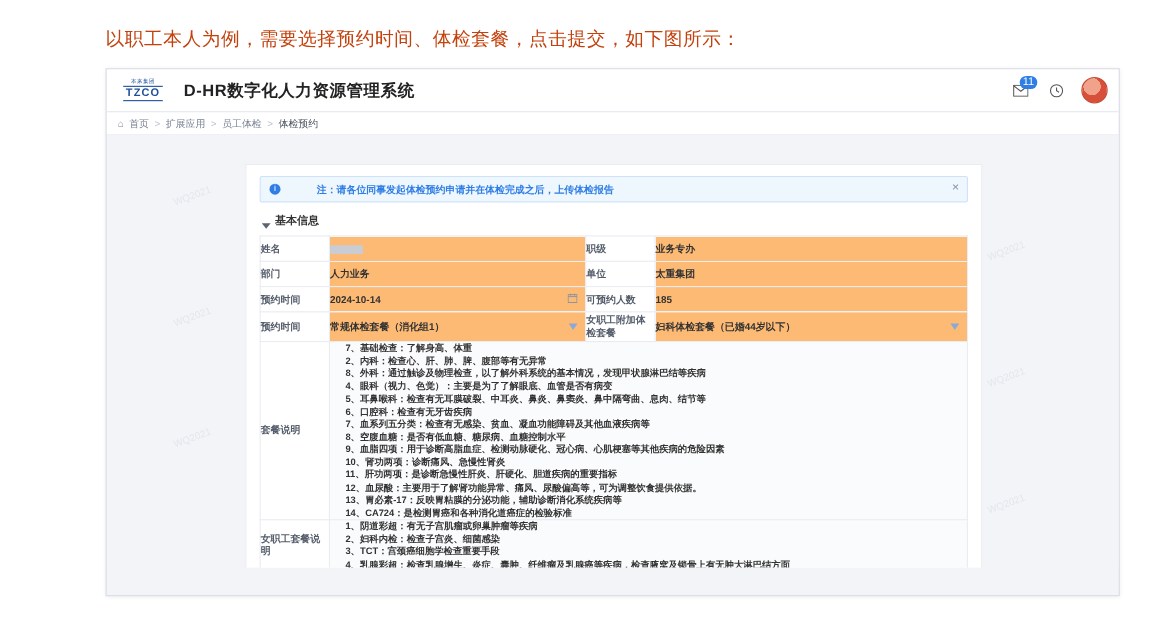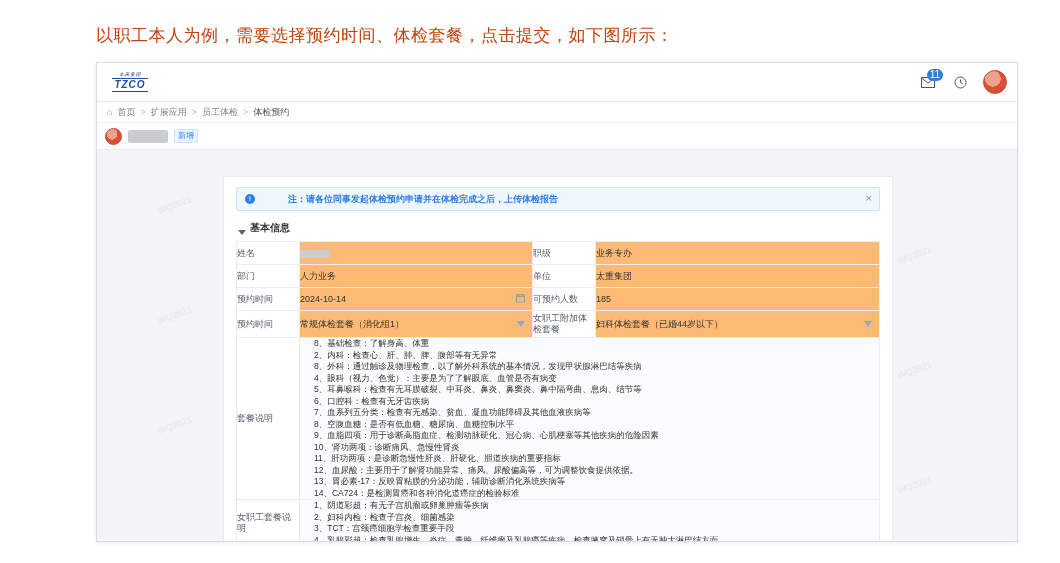--- a/index.html
+++ b/index.html
@@ -45,21 +45,20 @@
   }
   .logo-box {
     margin-left: 10px;
     width: 46px;
     height: 26px;
     display: flex;
     flex-direction: column;
     align-items: center;
     justify-content: center;
     line-height: 1;
-    font-style: italic;
   }
   .logo-cn {
     font-size: 5px;
     color: #1f4f9c;
     letter-spacing: 0.5px;
   }
   .logo-en {
     font-size: 10px;
     font-weight: bold;
     color: #1f4f9c;
@@ -233,21 +232,21 @@
     align-items: flex-end;
     gap: 4px;
     font-weight: bold;
   }
   .caret {
     width: 0; height: 0;
     border-left: 4px solid transparent;
     border-right: 4px solid transparent;
     border-top: 5px solid #5b6472;
   }
-  table.form { border-collapse: collapse; width: 644px; margin-left: 12px; }
+  table.form { border-collapse: collapse; width: 644px; margin-left: 12px; font-weight: bold; }
   table.form td {
     border: 1px solid #e9ecf1;
     height: 22px;
     font-size: 9px;
     vertical-align: middle;
     padding: 0;
   }
   td.lbl {
     width: 62px;
     background: #ffffff;
@@ -308,20 +307,21 @@
 
 <div class="page-caption">以职工本人为例，需要选择预约时间、体检套餐，点击提交，如下图所示：</div>
 
 <div class="app-window">
 
   <div class="topbar">
     <div class="logo-box">
       <div class="logo-cn">本来集团</div>
       <div class="logo-en">TZCO</div>
     </div>
+    <div class="app-title">D-HR数字化人力资源管理系统</div>
     <div class="topbar-right">
       <div class="icon-btn">
         <svg width="14" height="11" viewBox="0 0 14 11" fill="none" stroke="#555" stroke-width="1">
           <rect x="0.5" y="0.5" width="13" height="10"></rect>
           <path d="M0.5 1 L7 6 L13.5 1"></path>
         </svg>
         <span class="badge">11</span>
       </div>
       <div class="icon-btn">
         <svg width="13" height="13" viewBox="0 0 13 13" fill="none" stroke="#555" stroke-width="1">
@@ -337,25 +337,20 @@
     <span>⌂</span>
     <span>首页</span>
     <span class="sep">&gt;</span>
     <span>扩展应用</span>
     <span class="sep">&gt;</span>
     <span>员工体检</span>
     <span class="sep">&gt;</span>
     <span class="current">体检预约</span>
   </div>
 
-  <div class="tabrow">
-    <div class="tab-avatar"></div>
-    <div class="tab-label">体检预约</div>
-    <div class="tab-tag">新增</div>
-  </div>
 
   <div class="content">
     <div class="watermark" style="left:60px; top:50px;">WQ2021</div>
     <div class="watermark" style="left:60px; top:160px;">WQ2021</div>
     <div class="watermark" style="left:60px; top:270px;">WQ2021</div>
     <div class="watermark" style="left:300px; top:100px;">WQ2021</div>
     <div class="watermark" style="left:300px; top:215px;">WQ2021</div>
     <div class="watermark" style="left:545px; top:40px;">WQ2021</div>
     <div class="watermark" style="left:545px; top:155px;">WQ2021</div>
     <div class="watermark" style="left:800px; top:100px;">WQ2021</div>
@@ -414,21 +409,21 @@
           <td class="lbl two-line">女职工附加体检套餐</td>
           <td class="val">
             <span>妇科体检套餐（已婚44岁以下）</span>
             <span class="tri-down"></span>
           </td>
         </tr>
         <tr>
           <td class="lbl">套餐说明</td>
           <td class="desc-cell" colspan="3">
             <ol>
-              <li>8、基础检查：了解身高、体重</li>
+              <li>7、基础检查：了解身高、体重</li>
               <li>2、内科：检查心、肝、肺、脾、腹部等有无异常</li>
               <li>8、外科：通过触诊及物理检查，以了解外科系统的基本情况，发现甲状腺淋巴结等疾病</li>
               <li>4、眼科（视力、色觉）：主要是为了了解眼底、血管是否有病变</li>
               <li>5、耳鼻喉科：检查有无耳膜破裂、中耳炎、鼻炎、鼻窦炎、鼻中隔弯曲、息肉、结节等</li>
               <li>6、口腔科：检查有无牙齿疾病</li>
               <li>7、血系列五分类：检查有无感染、贫血、凝血功能障碍及其他血液疾病等</li>
               <li>8、空腹血糖：是否有低血糖、糖尿病、血糖控制水平</li>
               <li>9、血脂四项：用于诊断高脂血症、检测动脉硬化、冠心病、心肌梗塞等其他疾病的危险因素</li>
               <li>10、肾功两项：诊断痛风、急慢性肾炎</li>
               <li>11、肝功两项：是诊断急慢性肝炎、肝硬化、胆道疾病的重要指标</li>

